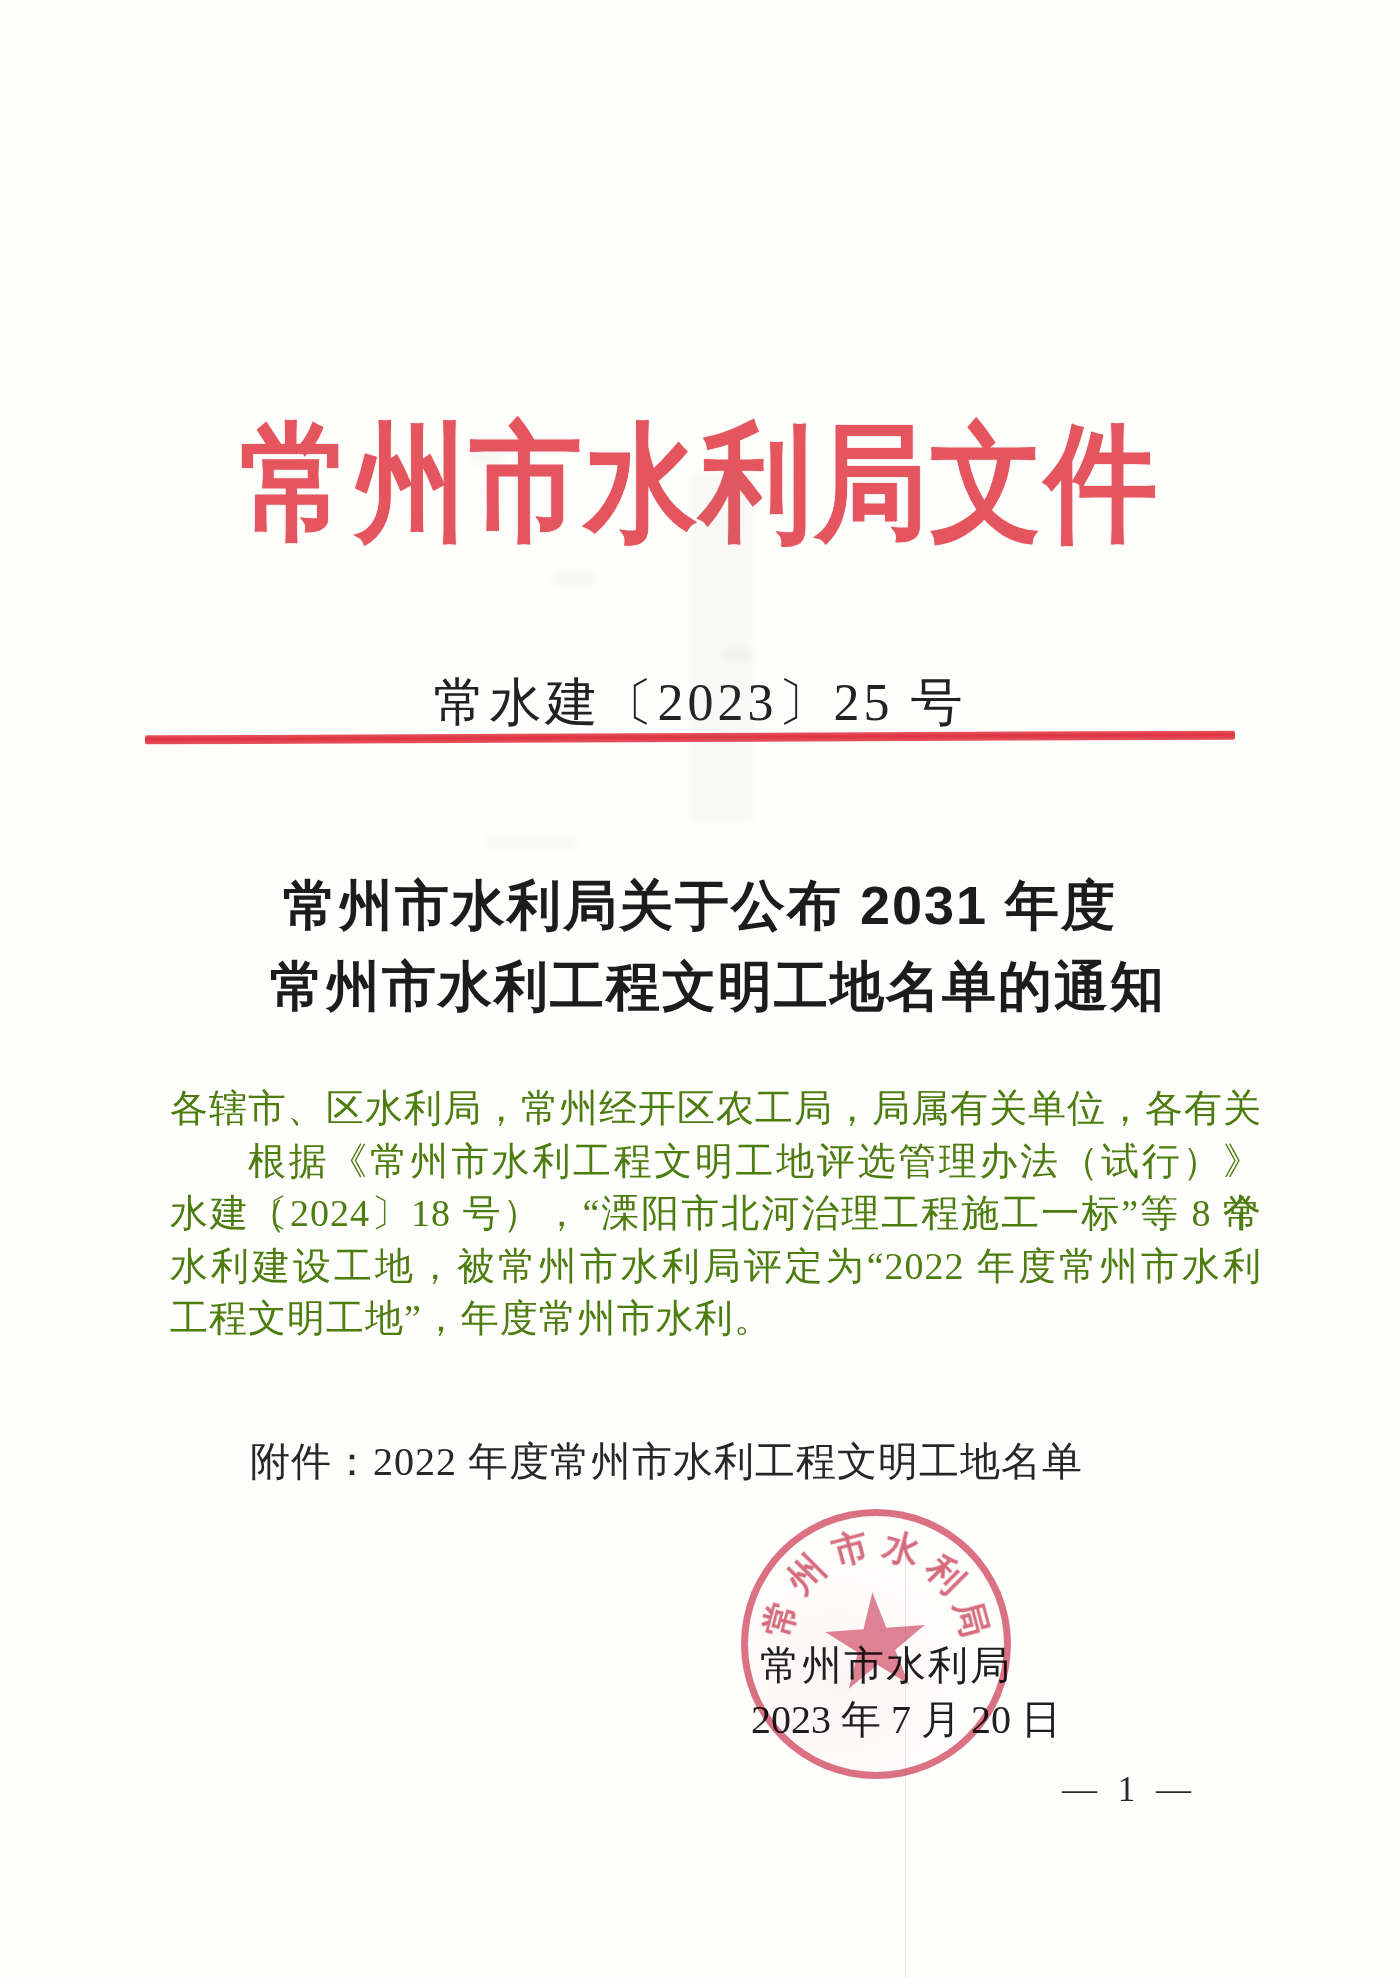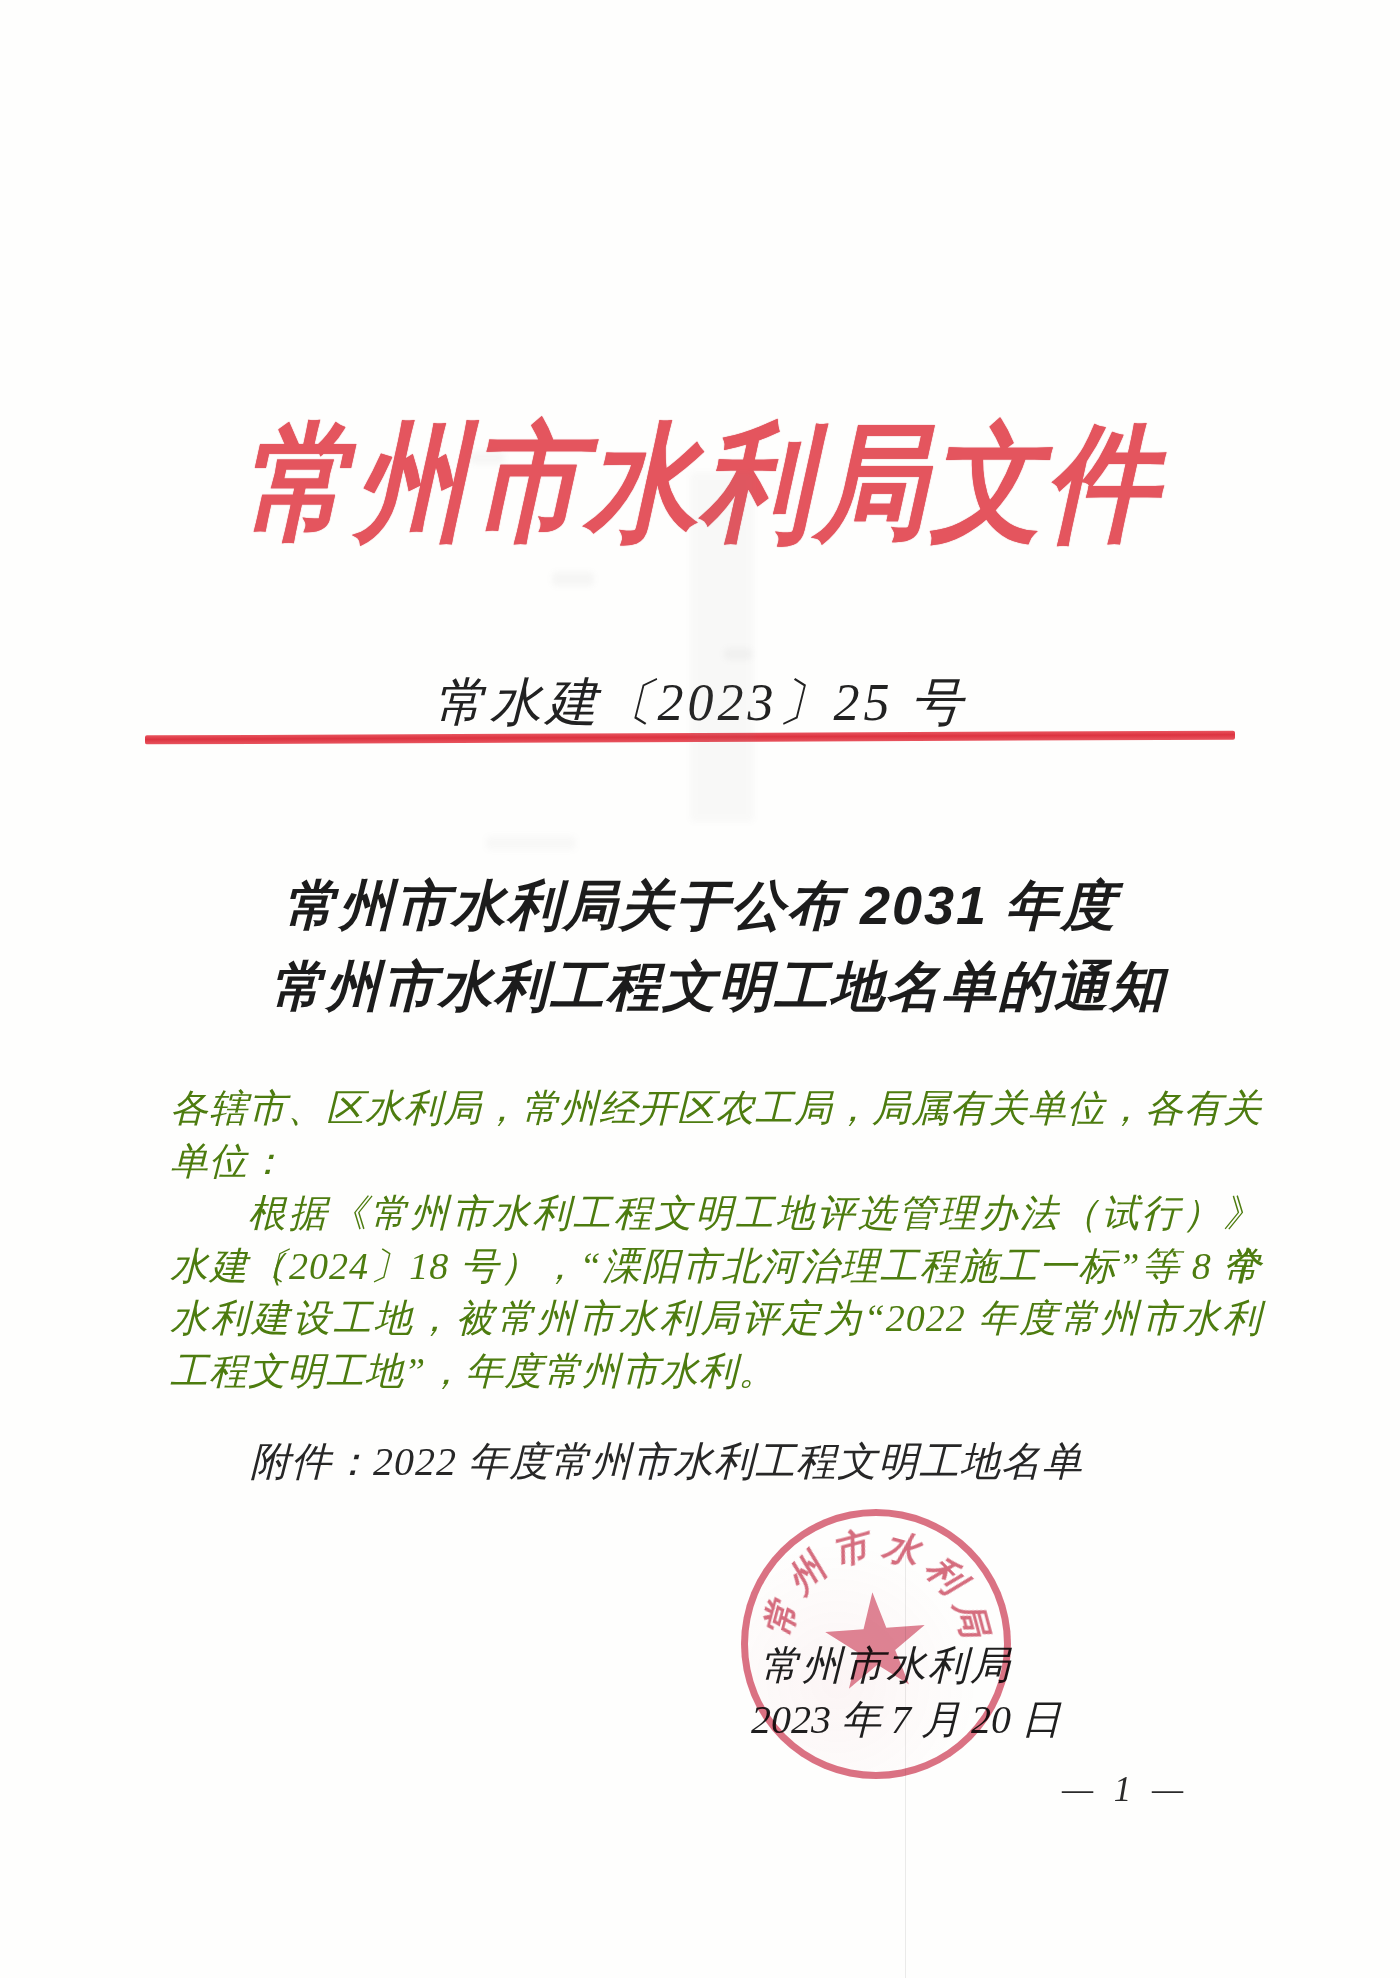--- a/index.html
+++ b/index.html
@@ -3,21 +3,20 @@
 <meta charset="utf-8">
 <style>
   html,body{margin:0;padding:0;background:#ffffff;}
   #page{
     position:relative;
     width:1400px;height:1978px;
     background:#fefefd;
     overflow:hidden;
     font-family:"Liberation Serif","DejaVu Serif",serif;
     color:#2b2b2b;
-    font-style:italic;
   }
   .abs{position:absolute;}
   .centered{left:0;right:0;text-align:center;}
 
   
   #header-title{
     top:398px;
     font-size:112px;
     font-weight:bold;
     color:#e4555e;
@@ -168,21 +167,20 @@
 
   <div id="doc-number" class="abs centered">常水建〔2023〕25 号</div>
 
   <div id="red-divider" class="abs"></div>
 
   <div id="title-line1" class="abs centered notice-title">常州市水利局关于公布 2031 年度</div>
   <div id="title-line2" class="abs centered notice-title">常州市水利工程文明工地名单的通知</div>
 
   <div id="body-paragraphs" class="abs">
       <div class="body-line justify">各辖市、区水利局，常州经开区农工局，局属有关单位，各有关</div>
-      <div class="body-line">单位：</div>
       <div class="body-line indent justify">根据《常州市水利工程文明工地评选管理办法（试行）》（常</div>
       <div class="body-line justify">水建〔2024〕18 号），“溧阳市北河治理工程施工一标”等 8 个</div>
       <div class="body-line justify">水利建设工地，被常州市水利局评定为“2022 年度常州市水利</div>
       <div class="body-line">工程文明工地”，年度常州市水利。</div>
     </div>
 
   <div id="attachment-line" class="abs">附件：2022 年度常州市水利工程文明工地名单</div>
 
   <div id="signature" class="abs">常州市水利局</div>
   <div id="sign-date" class="abs">2023 年 7 月 20 日</div>

